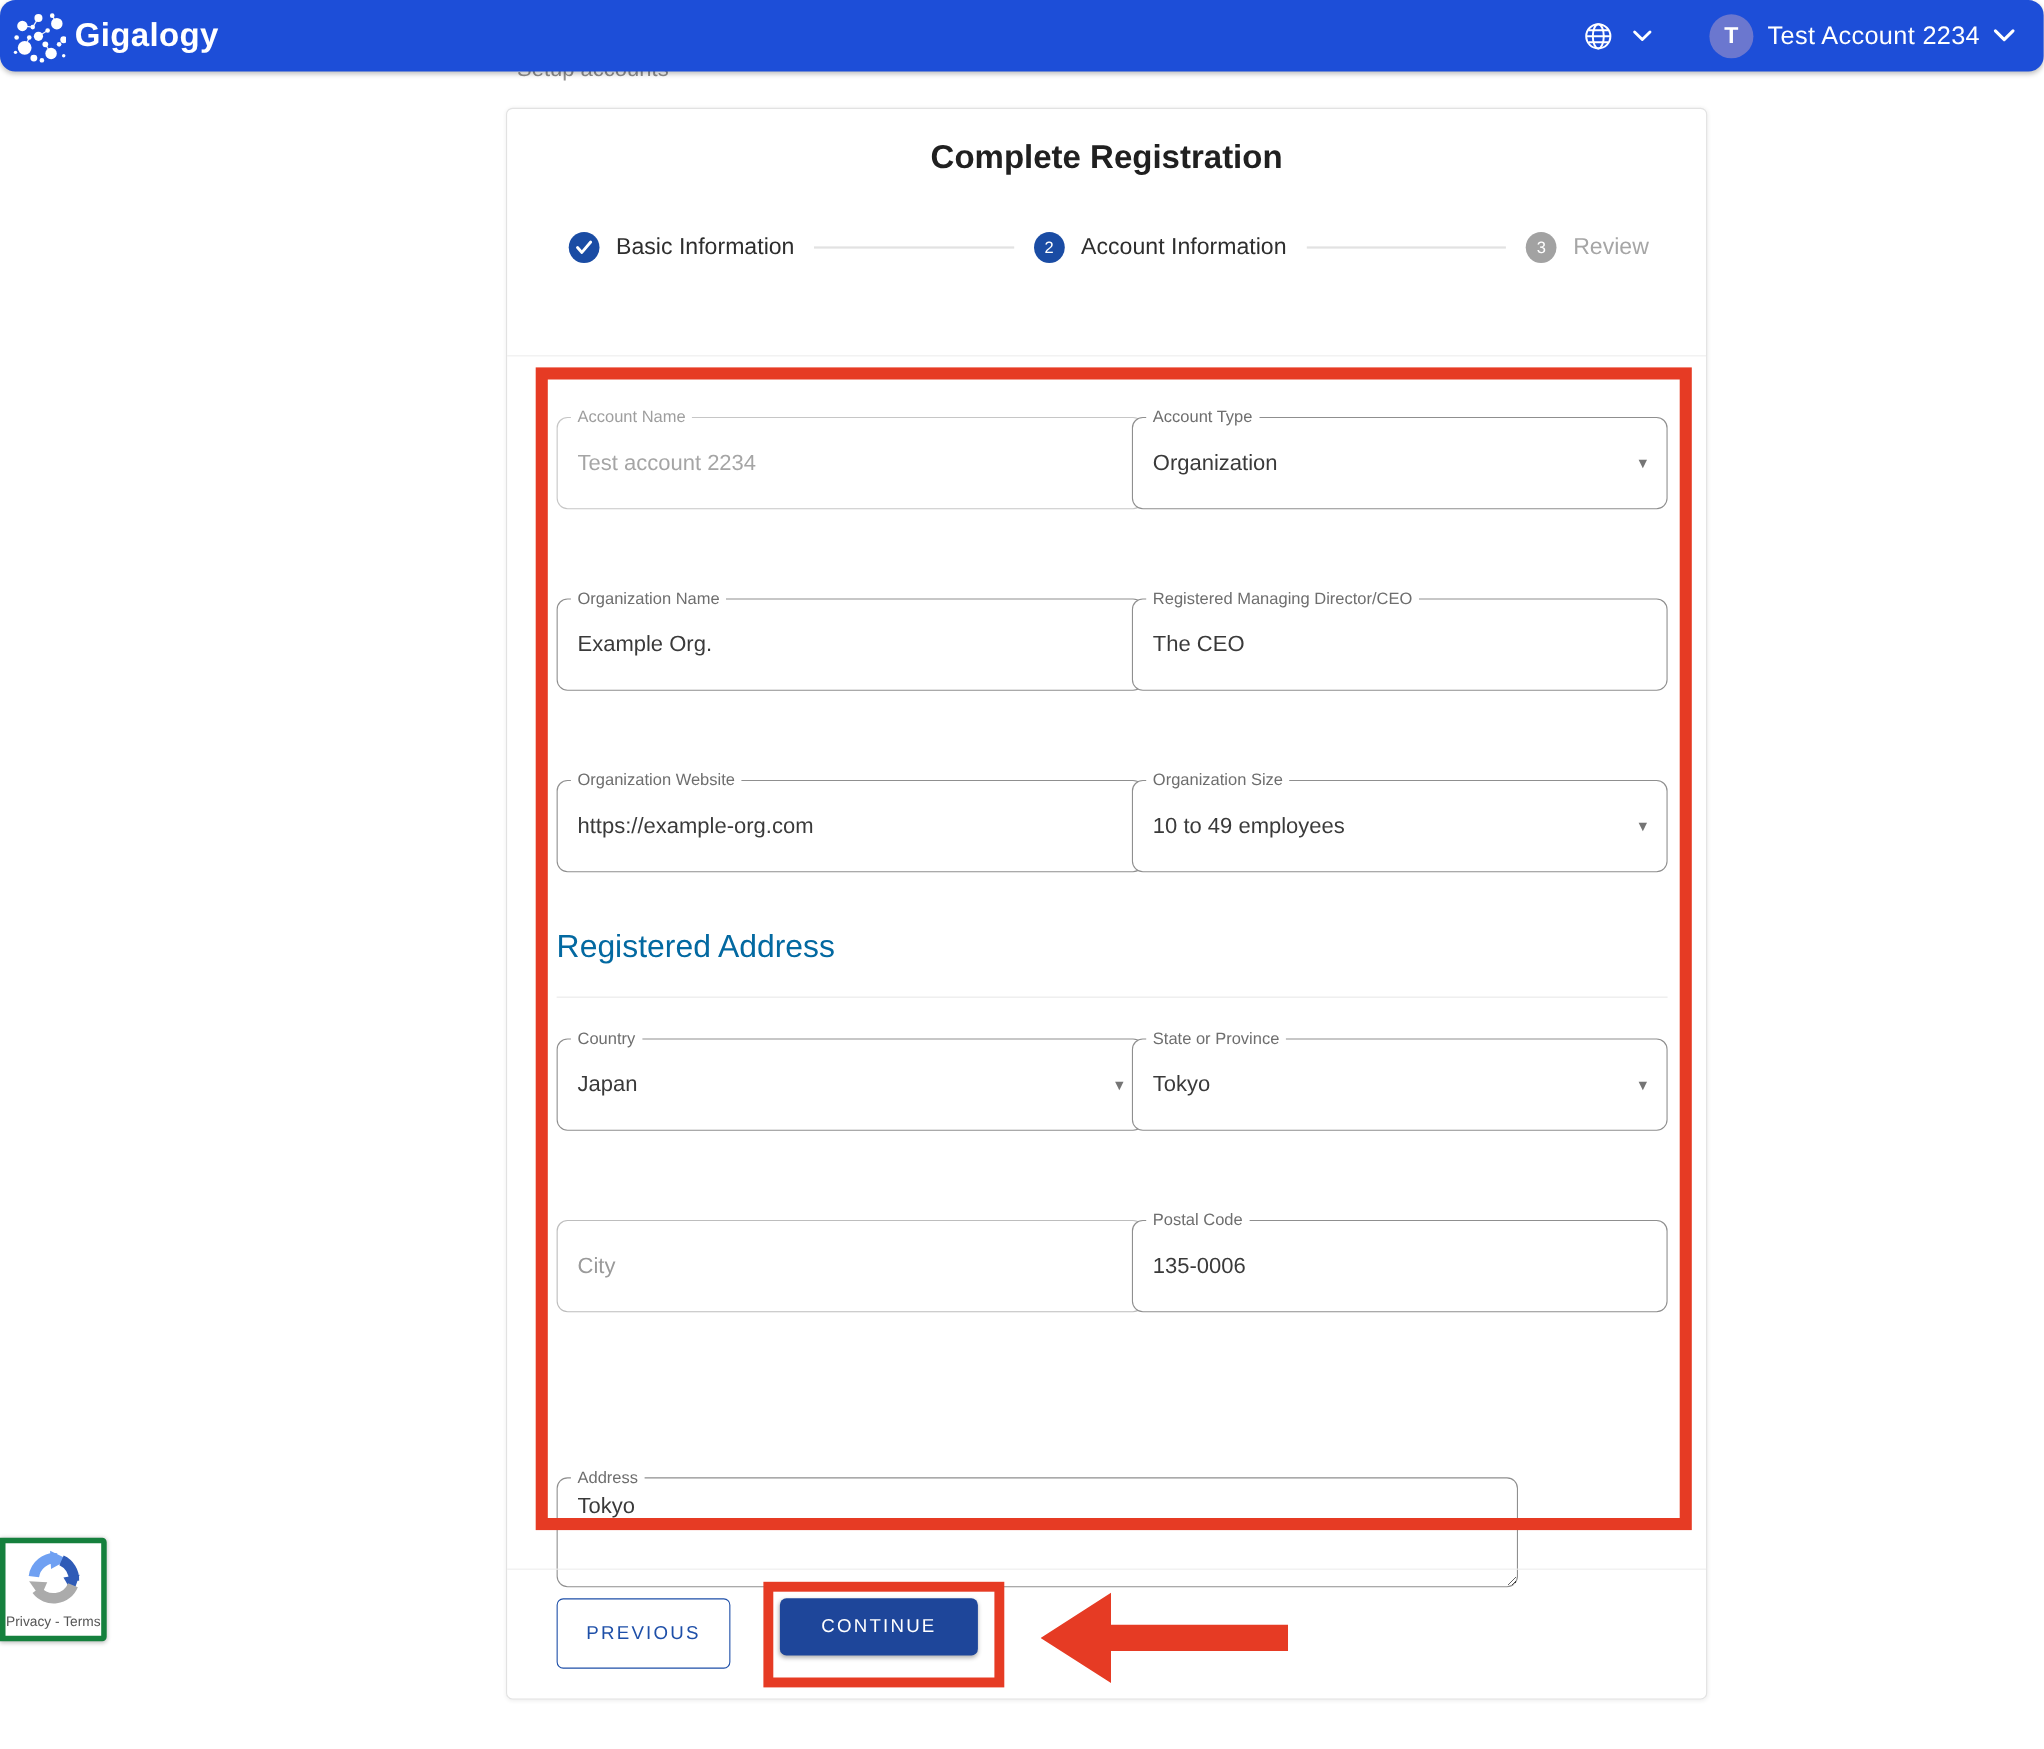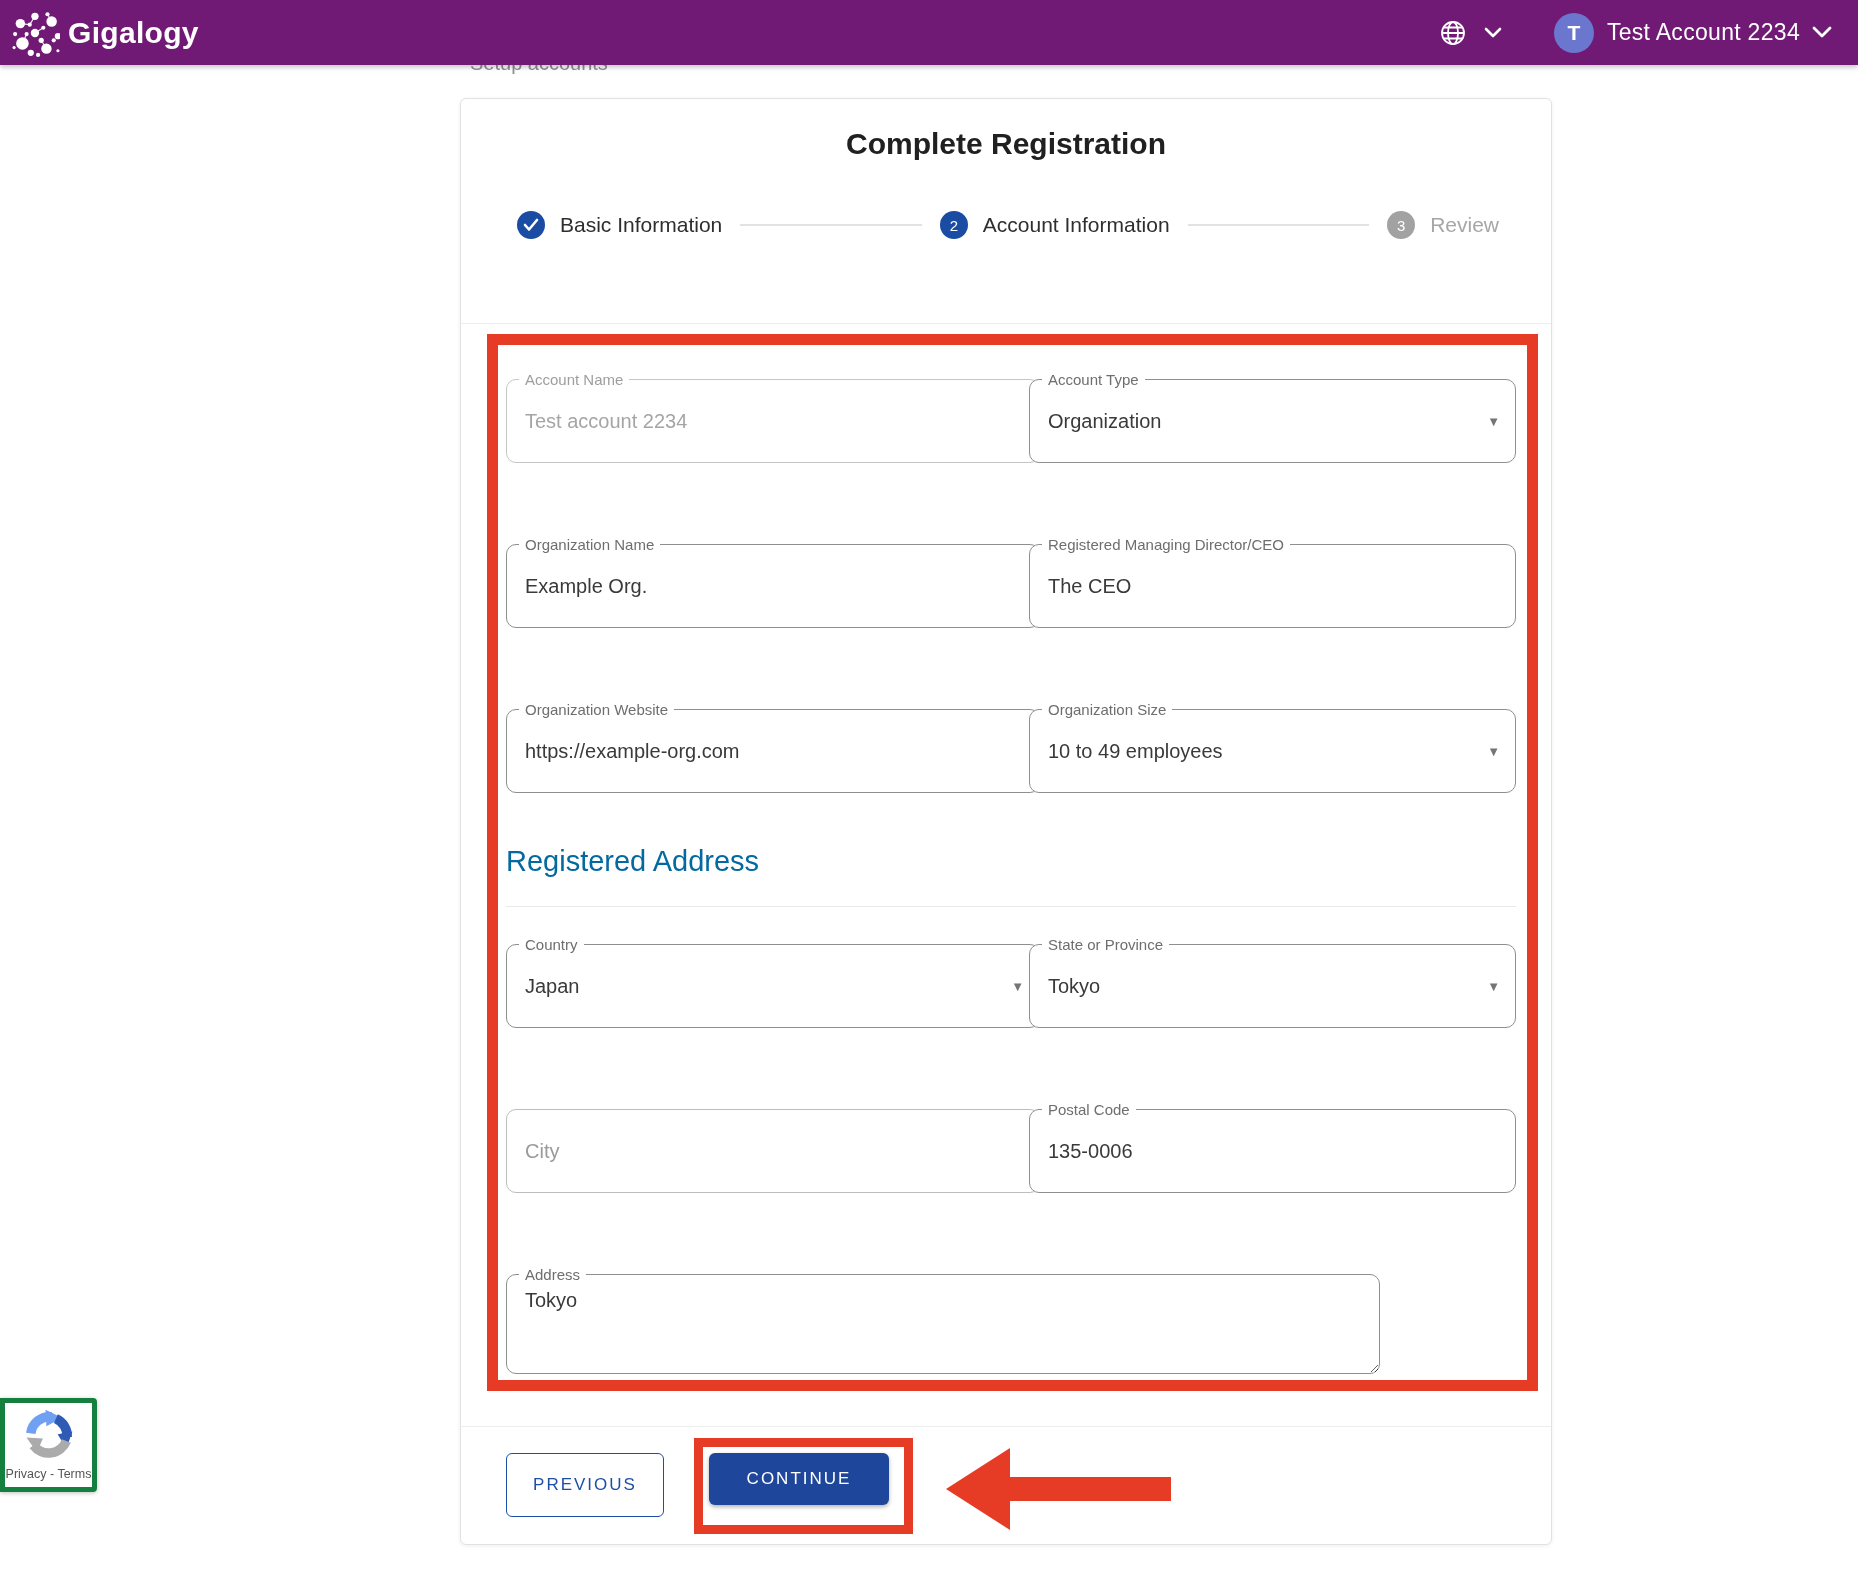--- a/index.html
+++ b/index.html
@@ -1,22 +1,22 @@
 <!DOCTYPE html>
 <html><head>
 <meta charset="utf-8">
 <style>
   * { margin:0; padding:0; box-sizing:border-box; }
   html,body { width:1858px; height:1590px; background:#ffffff;
     font-family:"Liberation Sans", sans-serif; overflow:hidden; position:relative; }
 
   
   .navbar { position:absolute; top:0; left:0; width:1858px; height:65px;
-    background:#701a75; display:flex; align-items:center; padding:0 26px 0 12px;
-    z-index:20; box-shadow:0 2px 5px rgba(0,0,0,.25); }
+    background:#1d4ed8; display:flex; align-items:center; padding:0 26px 0 12px;
+    z-index:20; box-shadow:0 2px 5px rgba(0,0,0,.25);border-radius:14px; }
   .brand { display:flex; align-items:center; gap:8px; }
   .brand-name { color:#fff; font-size:30px; font-weight:700; letter-spacing:.3px; }
   .nav-right { margin-left:auto; display:flex; align-items:center; }
   .globe-wrap { display:flex; align-items:center; gap:16px; cursor:pointer; }
   .avatar { width:40px; height:40px; border-radius:50%; background:#6B77CF;
     color:#fff; font-size:21px; font-weight:700; display:flex; align-items:center;
     justify-content:center; margin-left:52px; }
   .account-name { color:#fff; font-size:23px; margin-left:13px; letter-spacing:.3px; }
   .acct-chev { margin-left:12px; display:flex; }
 
@@ -67,21 +67,21 @@
   .select-caret { position:absolute; right:15px; top:50%; transform:translateY(-50%);
     font-size:13px; color:#757575; }
   .field textarea { position:absolute; inset:0; width:100%; height:100%; border:none;
     outline:none; background:transparent; font-family:inherit; font-size:20px;
     color:#3a3a3a; padding:14px 18px; border-radius:10px; resize:both; }
 
   .col-l { left:45px;  width:534px; }
   .col-r { left:568px; width:487px; }
   .row-1 { top:280px; } .row-2 { top:445px; } .row-3 { top:610px; }
   .row-4 { top:845px; } .row-5 { top:1010px; }
-  .addr-row { top:1175px; left:45px; width:874px; height:100px; }
+  .addr-row { top:1244px; left:45px; width:874px; height:100px; }
 
   .address-heading { position:absolute; top:746px; left:45px; font-size:29px;
     color:#0369a1; font-weight:500; }
   .address-heading-divider { position:absolute; top:807px; left:45px; width:1010px;
     border-top:1px solid #e9e9e9; }
 
   
   .actions-divider { position:absolute; top:1327px; left:0; right:0;
     border-top:1px solid #ededed; }
   .btn { position:absolute; font-family:inherit; font-size:17px; letter-spacing:2px;

